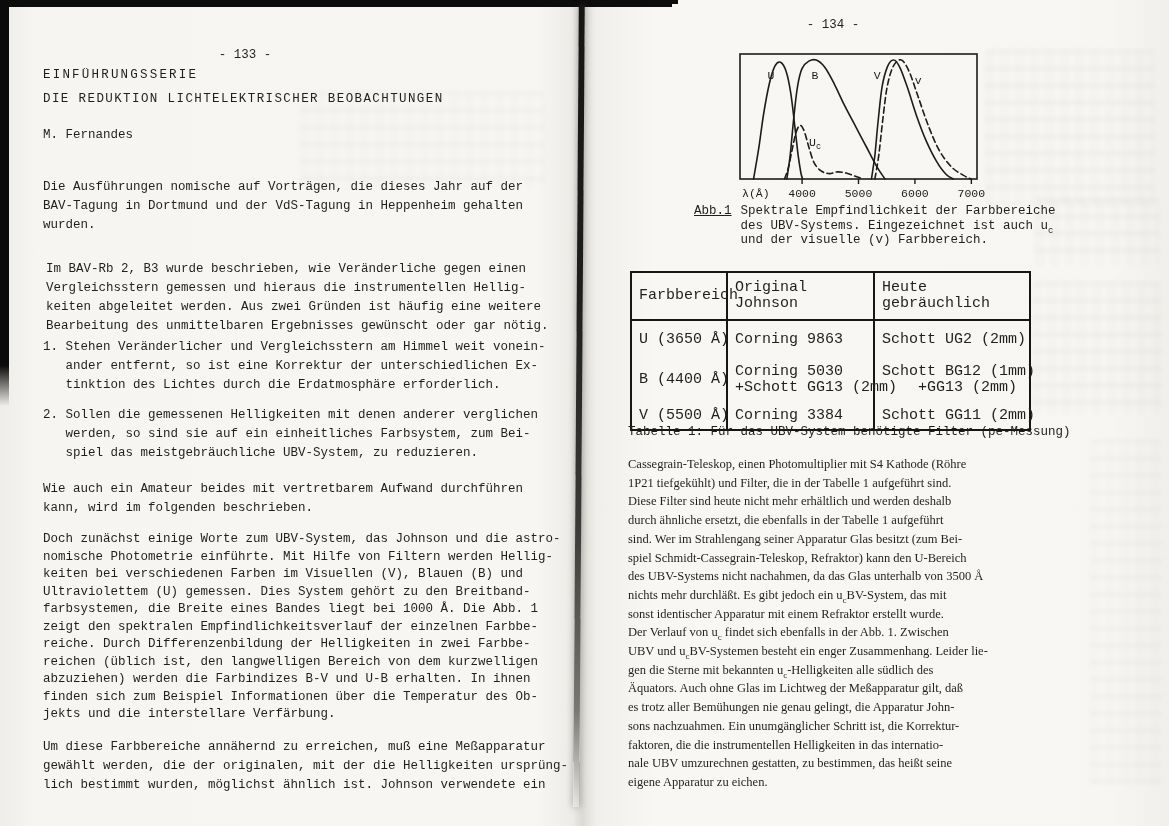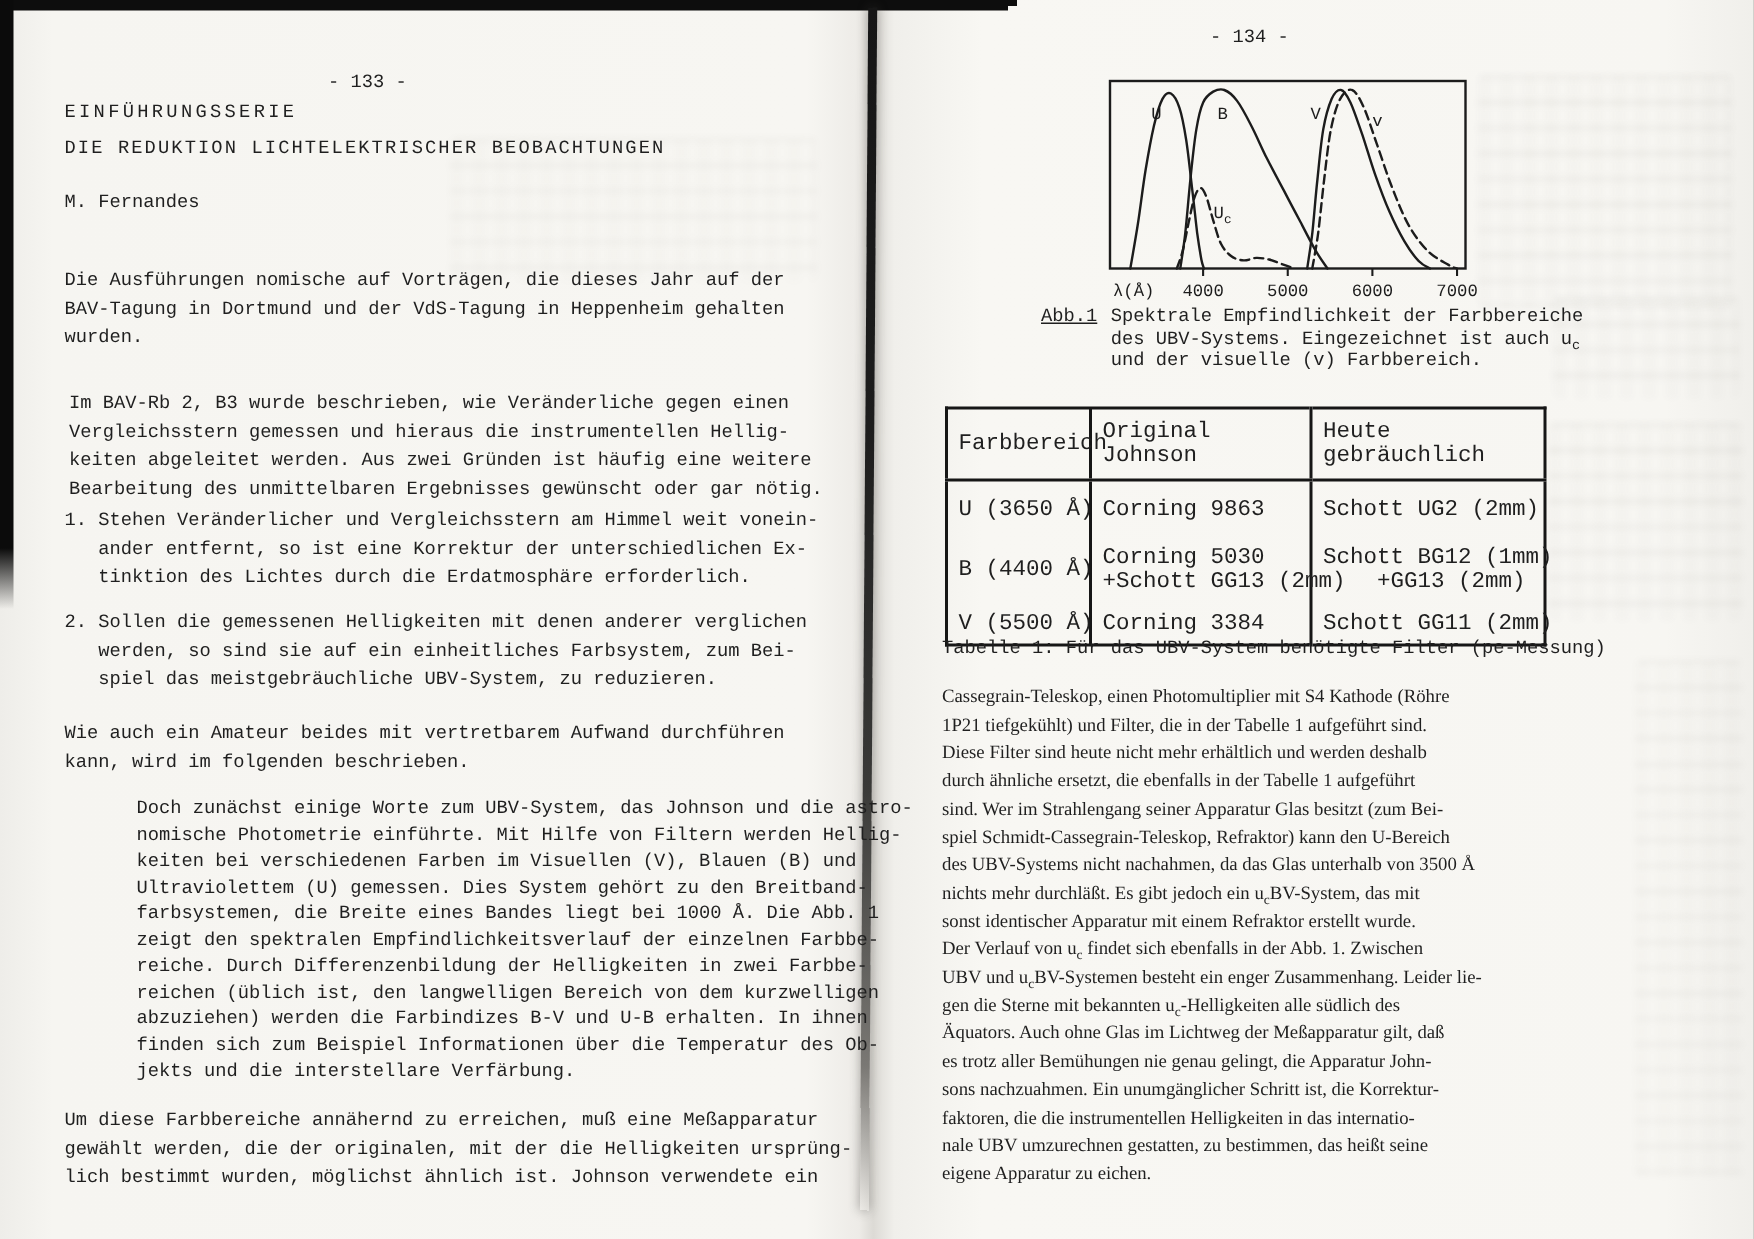--- a/index.html
+++ b/index.html
@@ -7,21 +7,21 @@
     position:relative;width:1169px;height:826px;overflow:hidden;
     font-family:"Liberation Mono","DejaVu Sans Mono",monospace;color:#1f1f1f;
     background:linear-gradient(90deg,#eeede9 0,#f6f5f1 3%,#f7f6f2 46%,#edebe7 49%,#dcdad5 49.8%,#f0efeb 51%,#f8f7f3 56%,#f7f6f2 95%,#f0efeb 100%);
   }
   .txt{position:absolute;font-size:12.5px;line-height:19px;}
   .line{white-space:pre;}
   sub{font-size:9px;line-height:0;}
   .pagenum{width:110px;text-align:center;}
   .series-title{letter-spacing:2.2px;}
   .article-title{letter-spacing:1.4px;}
-  .lh175{line-height:17.5px;margin-left:48px;}
+  .lh175{line-height:17.5px;}
   .lh187{line-height:18.7px;}
   
   .fig-caption{position:absolute;left:694px;top:204px;display:flex;gap:9px;font-size:12.5px;line-height:14.5px;}
   .fig-label{text-decoration:underline;white-space:pre;}
   
   .filter-table{position:absolute;left:630px;top:271px;width:393px;border-collapse:collapse;table-layout:fixed;border:2px solid #161616;font-size:15px;line-height:16px;}
   .filter-table th{font-weight:normal;text-align:left;border-bottom:2px solid #161616;padding:7px 7px;}
   .filter-table td{padding:1px 7px;vertical-align:middle;}
   .filter-table th+th,.filter-table td+td{border-left:2px solid #161616;}
   .filter-table th:nth-child(1){width:80px;}

